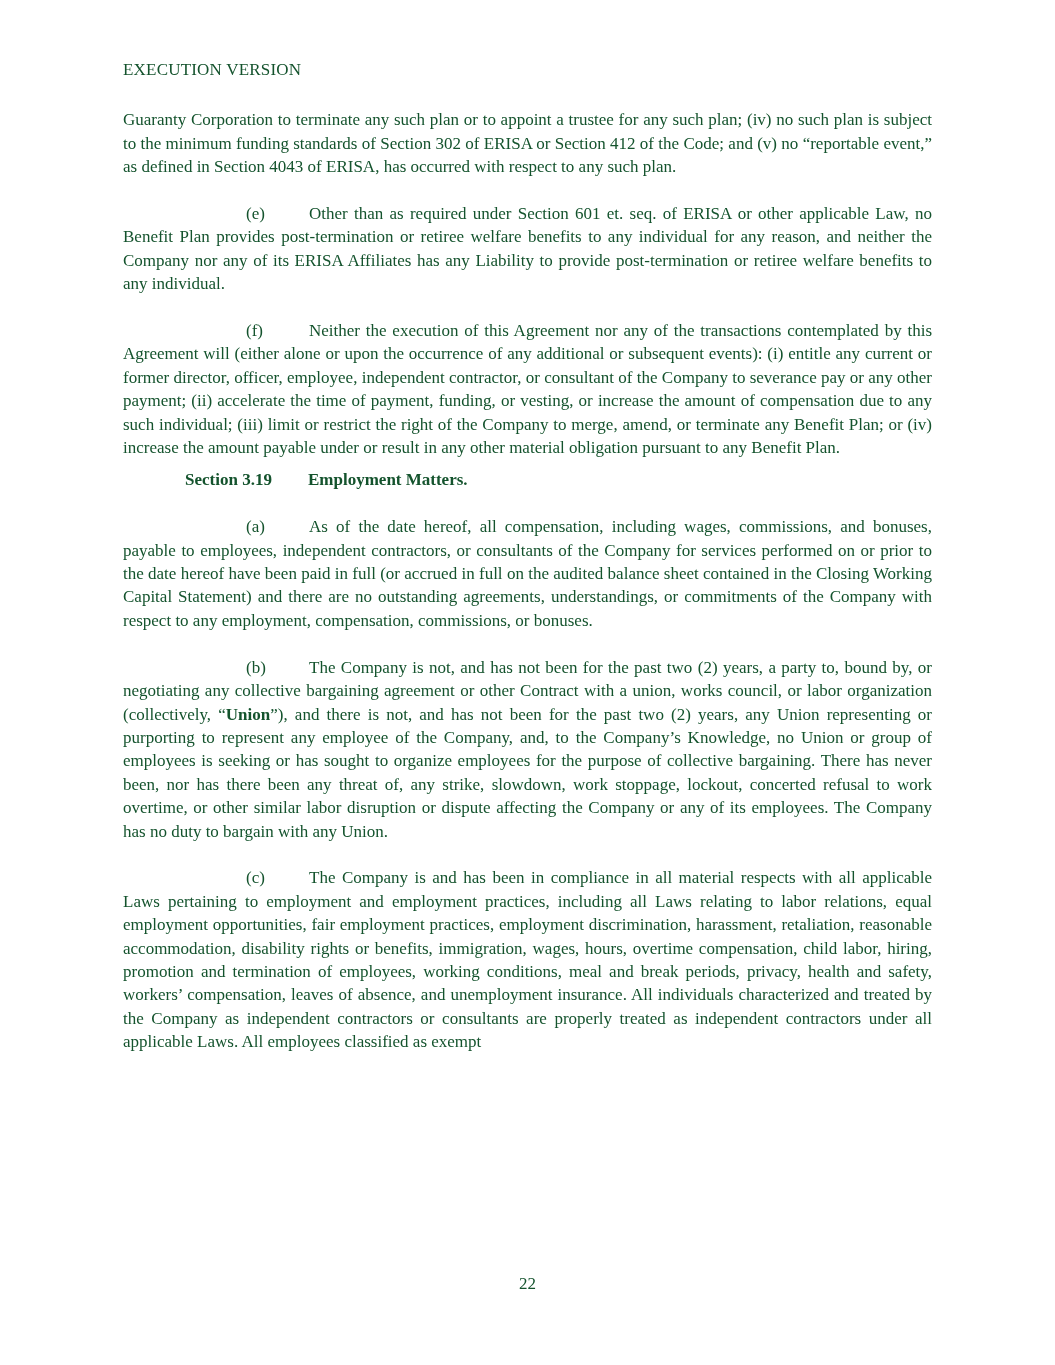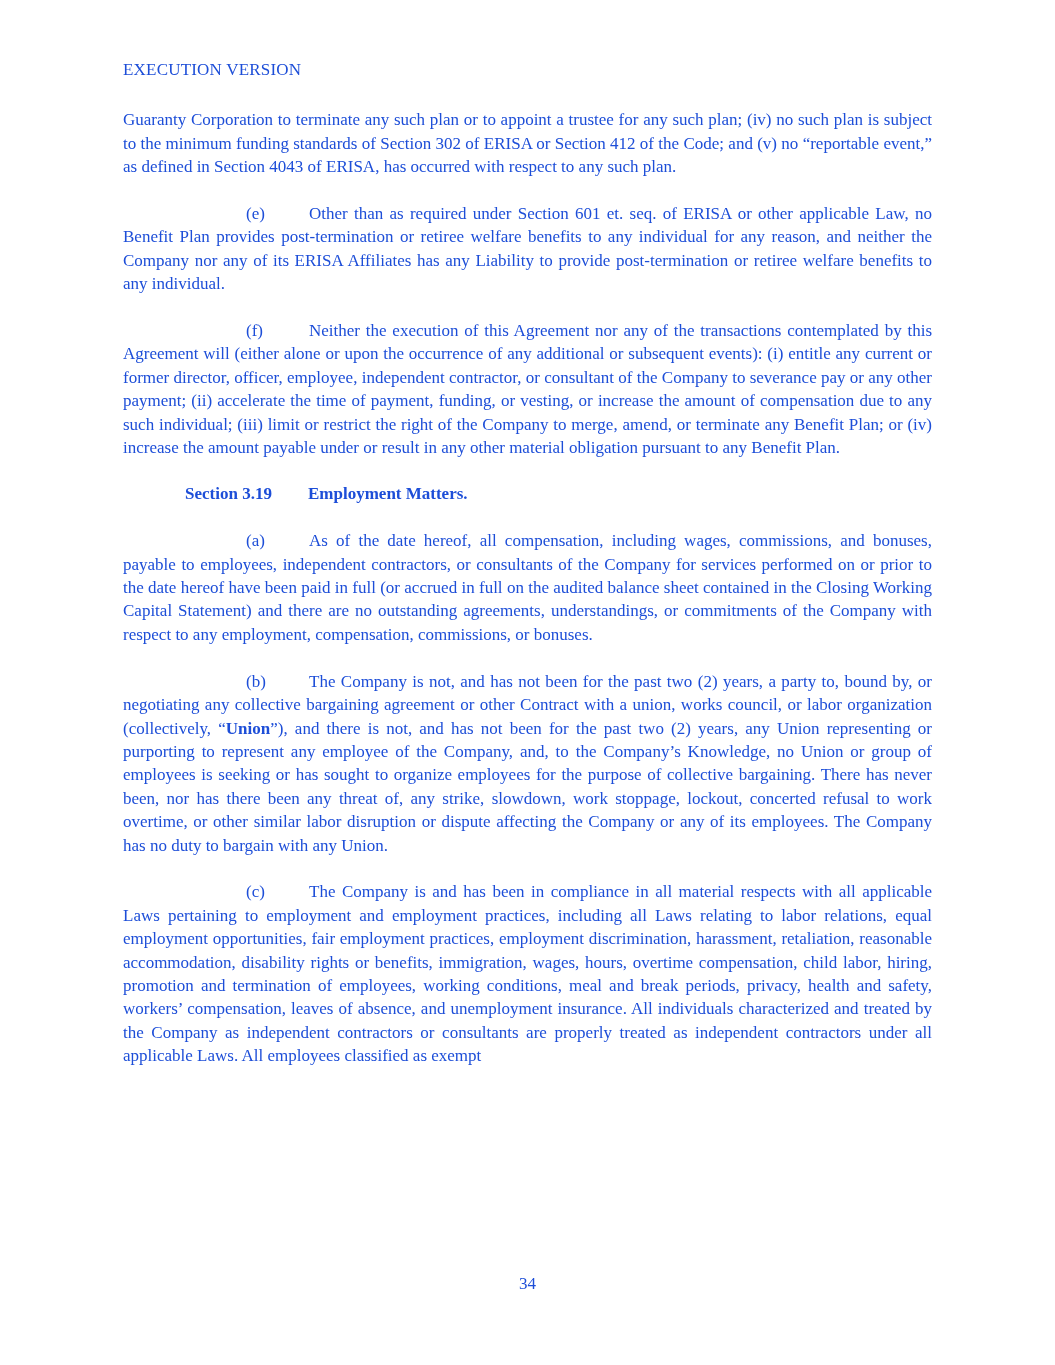--- a/index.html
+++ b/index.html
@@ -5,21 +5,21 @@
   html, body {
     margin: 0;
     padding: 0;
     background: #ffffff;
   }
   .page {
     position: relative;
     width: 1055px;
     height: 1365px;
     background: #ffffff;
-    color: #1d4ed8;
+    color: #14532d;
     font-family: "Liberation Serif", "DejaVu Serif", serif;
     font-size: 17px;
     line-height: 23.4px;
     overflow: hidden;
     box-sizing: border-box;
     padding: 58px 123px 0 123px;
   }
   .doc-header {
     font-size: 17px;
     line-height: 23.4px;
@@ -36,21 +36,21 @@
   }
   p.lettered {
     text-indent: 123px;
   }
   .para-label {
     display: inline-block;
     width: 63px;
     text-indent: 0;
   }
   p.section-heading {
-    margin: 23px 0 0 62px;
+    margin: 9px 0 0 62px;
     font-weight: bold;
     text-align: left;
   }
   .section-number {
     display: inline-block;
     width: 123px;
   }
   .page-number {
     position: absolute;
     top: 1272px;
@@ -75,15 +75,15 @@
   <p class="body-para lettered"><span class="para-label">(f)</span><span>Neither the execution of this Agreement nor any of the transactions contemplated by this Agreement will (either alone or upon the occurrence of any additional or subsequent events): (i) entitle any current or former director, officer, employee, independent contractor, or consultant of the Company to severance pay or any other payment; (ii) accelerate the time of payment, funding, or vesting, or increase the amount of compensation due to any such individual; (iii) limit or restrict the right of the Company to merge, amend, or terminate any Benefit Plan; or (iv) increase the amount payable under or result in any other material obligation pursuant to any Benefit Plan.</span></p>
 
   <p class="section-heading"><span class="section-number">Section 3.19</span><span>Employment Matters.</span></p>
 
   <p class="body-para lettered"><span class="para-label">(a)</span><span>As of the date hereof, all compensation, including wages, commissions, and bonuses, payable to employees, independent contractors, or consultants of the Company for services performed on or prior to the date hereof have been paid in full (or accrued in full on the audited balance sheet contained in the Closing Working Capital Statement) and there are no outstanding agreements, understandings, or commitments of the Company with respect to any employment, compensation, commissions, or bonuses.</span></p>
 
   <p class="body-para lettered"><span class="para-label">(b)</span><span>The Company is not, and has not been for the past two (2) years, a party to, bound by, or negotiating any collective bargaining agreement or other Contract with a union, works council, or labor organization (collectively, “</span><b>Union</b><span>”), and there is not, and has not been for the past two (2) years, any Union representing or purporting to represent any employee of the Company, and, to the Company’s Knowledge, no Union or group of employees is seeking or has sought to organize employees for the purpose of collective bargaining. There has never been, nor has there been any threat of, any strike, slowdown, work stoppage, lockout, concerted refusal to work overtime, or other similar labor disruption or dispute affecting the Company or any of its employees. The Company has no duty to bargain with any Union.</span></p>
 
   <p class="body-para lettered"><span class="para-label">(c)</span><span>The Company is and has been in compliance in all material respects with all applicable Laws pertaining to employment and employment practices, including all Laws relating to labor relations, equal employment opportunities, fair employment practices, employment discrimination, harassment, retaliation, reasonable accommodation, disability rights or benefits, immigration, wages, hours, overtime compensation, child labor, hiring, promotion and termination of employees, working conditions, meal and break periods, privacy, health and safety, workers’ compensation, leaves of absence, and unemployment insurance. All individuals characterized and treated by the Company as independent contractors or consultants are properly treated as independent contractors under all applicable Laws. All employees classified as exempt</span></p>
 
-  <div class="page-number">34</div>
+  <div class="page-number">22</div>
 
 </div>
 
 </body></html>

